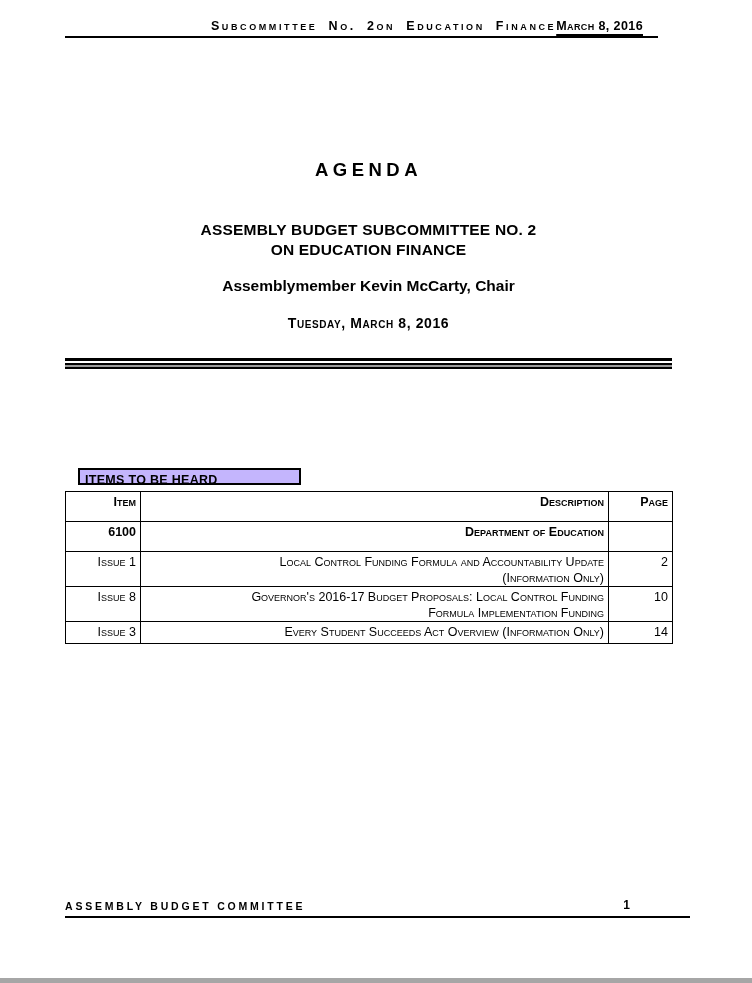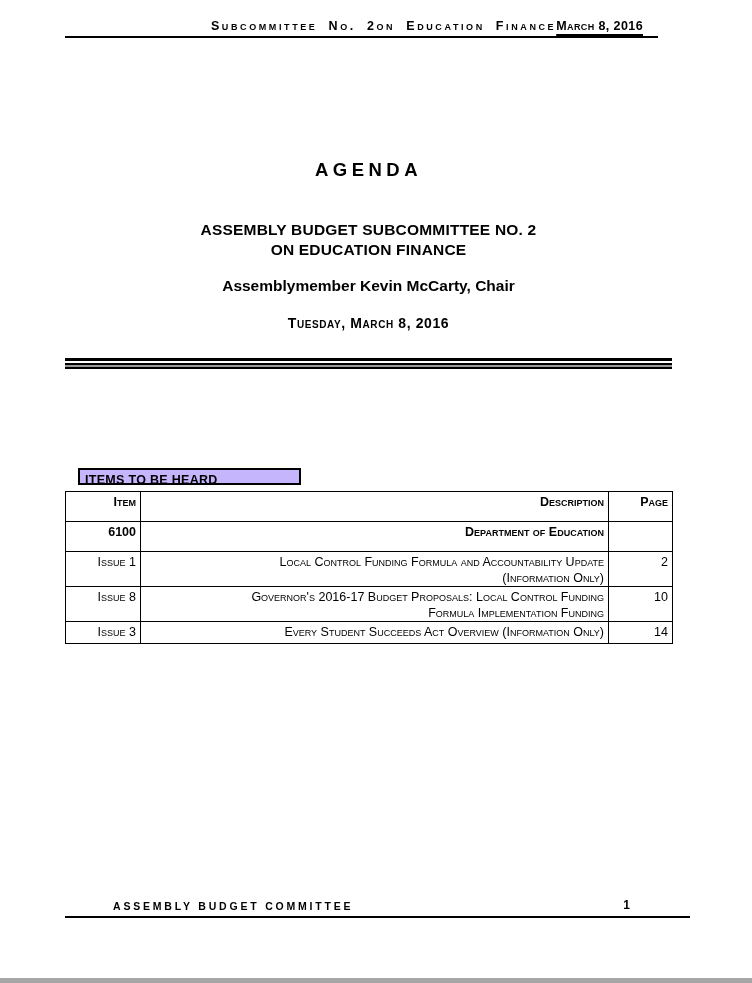--- a/index.html
+++ b/index.html
@@ -145,21 +145,20 @@
     justify-content: space-between;
     align-items: flex-end;
     border-bottom: 2px solid #000;
     padding-bottom: 4px;
   }
   .footer-label {
     font-size: 10.5px;
     font-weight: bold;
     letter-spacing: 2.8px;
     white-space: nowrap;
-    margin-left: 48px;
   }
   .footer-page {
     font-size: 12px;
     font-weight: bold;
     padding-right: 60px;
   }
 
   
   .bottom-bar {
     position: absolute;

